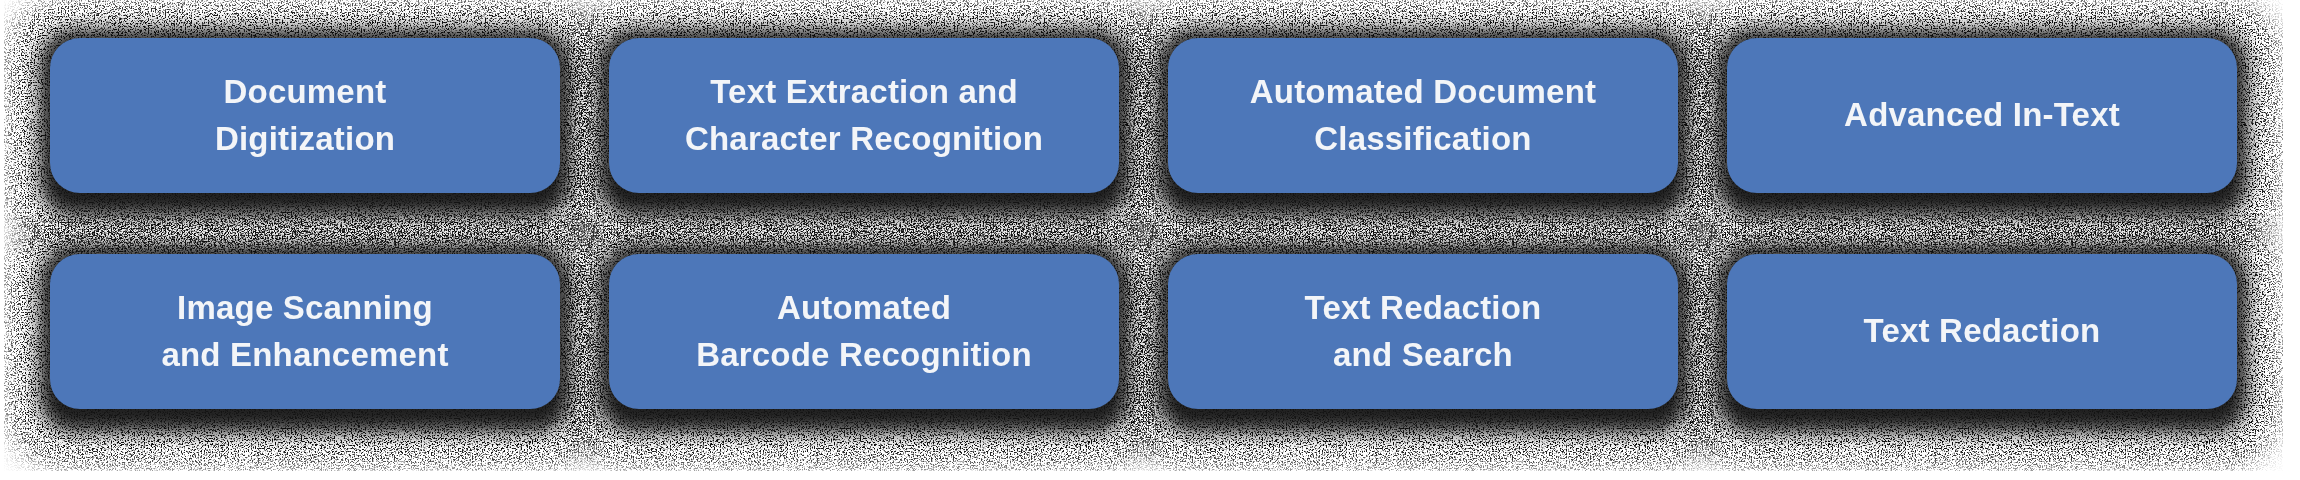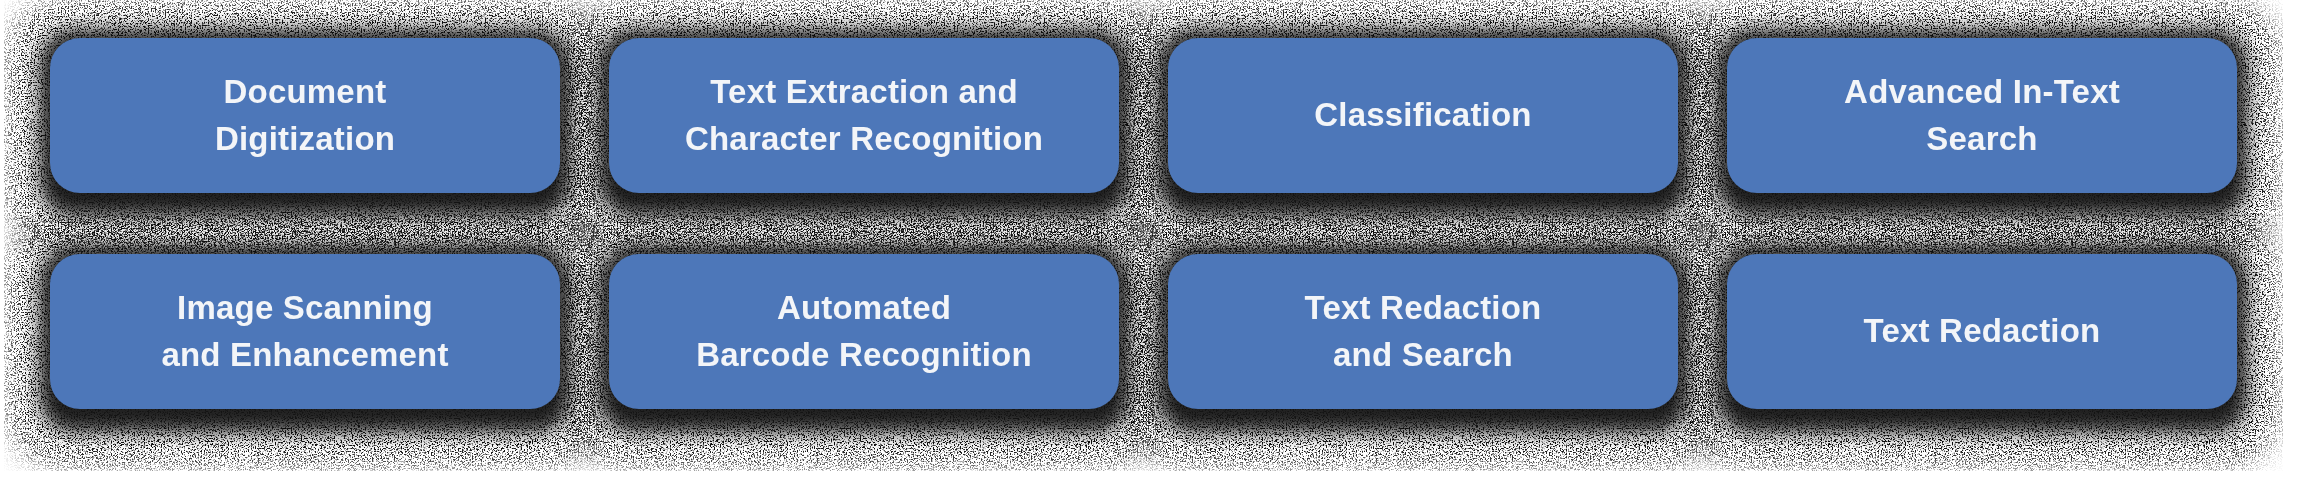--- a/index.html
+++ b/index.html
@@ -111,32 +111,32 @@
         <span>Character Recognition</span>
       </div>
     </div>
 
     <div class="cell">
       <svg class="noise-shadow" viewBox="0 0 602 257" preserveAspectRatio="none">
         <rect x="10" y="8" width="582" height="238" rx="46" fill="#000000" filter="url(#grainF)"></rect>
         <rect x="36" y="32" width="530" height="186" rx="34" fill="#151515" opacity="0.95" filter="url(#coreF)"></rect>
       </svg>
       <div class="btn">
+        <span>Automated Document</span>
         <span>Classification</span>
       </div>
     </div>
 
     <div class="cell">
       <svg class="noise-shadow" viewBox="0 0 602 257" preserveAspectRatio="none">
         <rect x="10" y="8" width="582" height="238" rx="46" fill="#000000" filter="url(#grainF)"></rect>
         <rect x="36" y="32" width="530" height="186" rx="34" fill="#151515" opacity="0.95" filter="url(#coreF)"></rect>
       </svg>
       <div class="btn">
         <span>Advanced In-Text</span>
-        <span>Search</span>
       </div>
     </div>
 
     <div class="cell">
       <svg class="noise-shadow" viewBox="0 0 602 257" preserveAspectRatio="none">
         <rect x="10" y="8" width="582" height="238" rx="46" fill="#000000" filter="url(#grainF)"></rect>
         <rect x="36" y="32" width="530" height="186" rx="34" fill="#151515" opacity="0.95" filter="url(#coreF)"></rect>
       </svg>
       <div class="btn">
         <span>Image Scanning</span>

